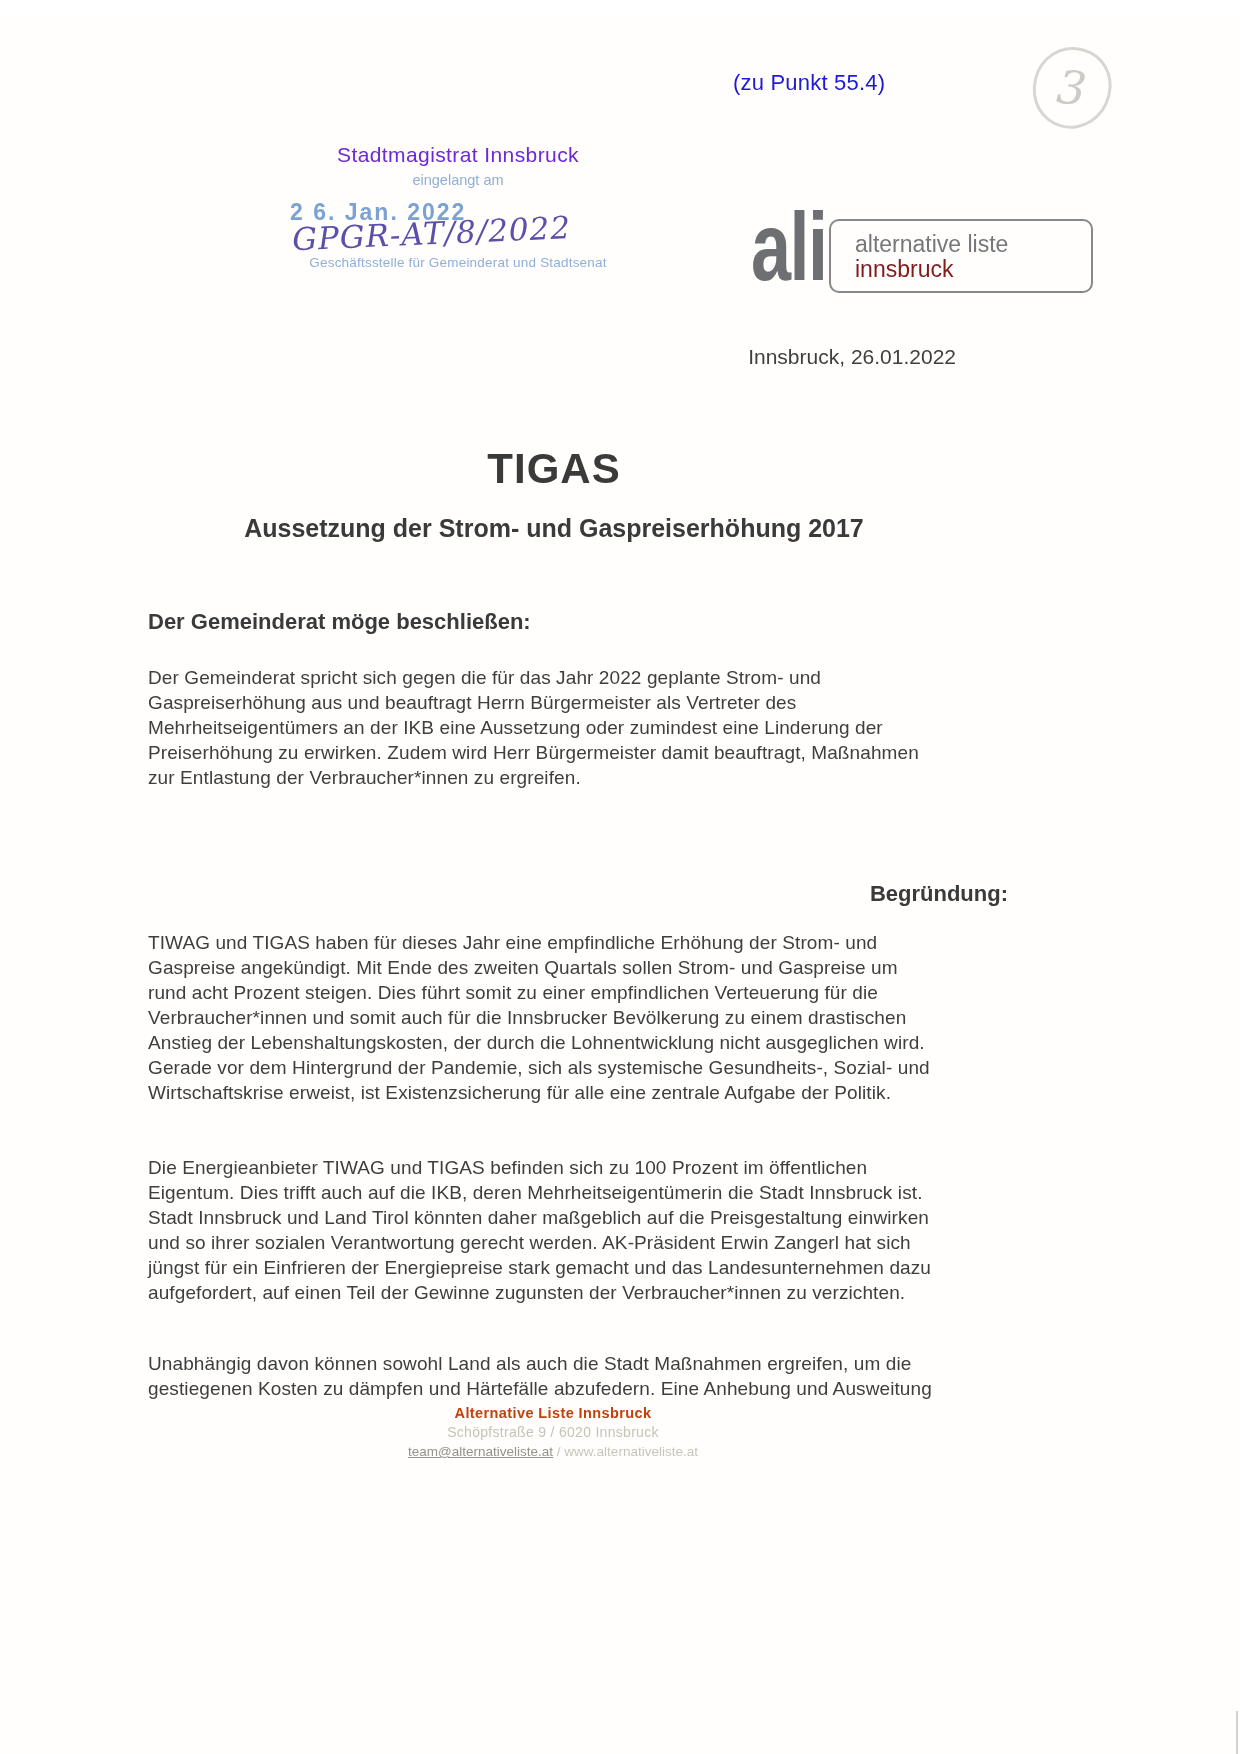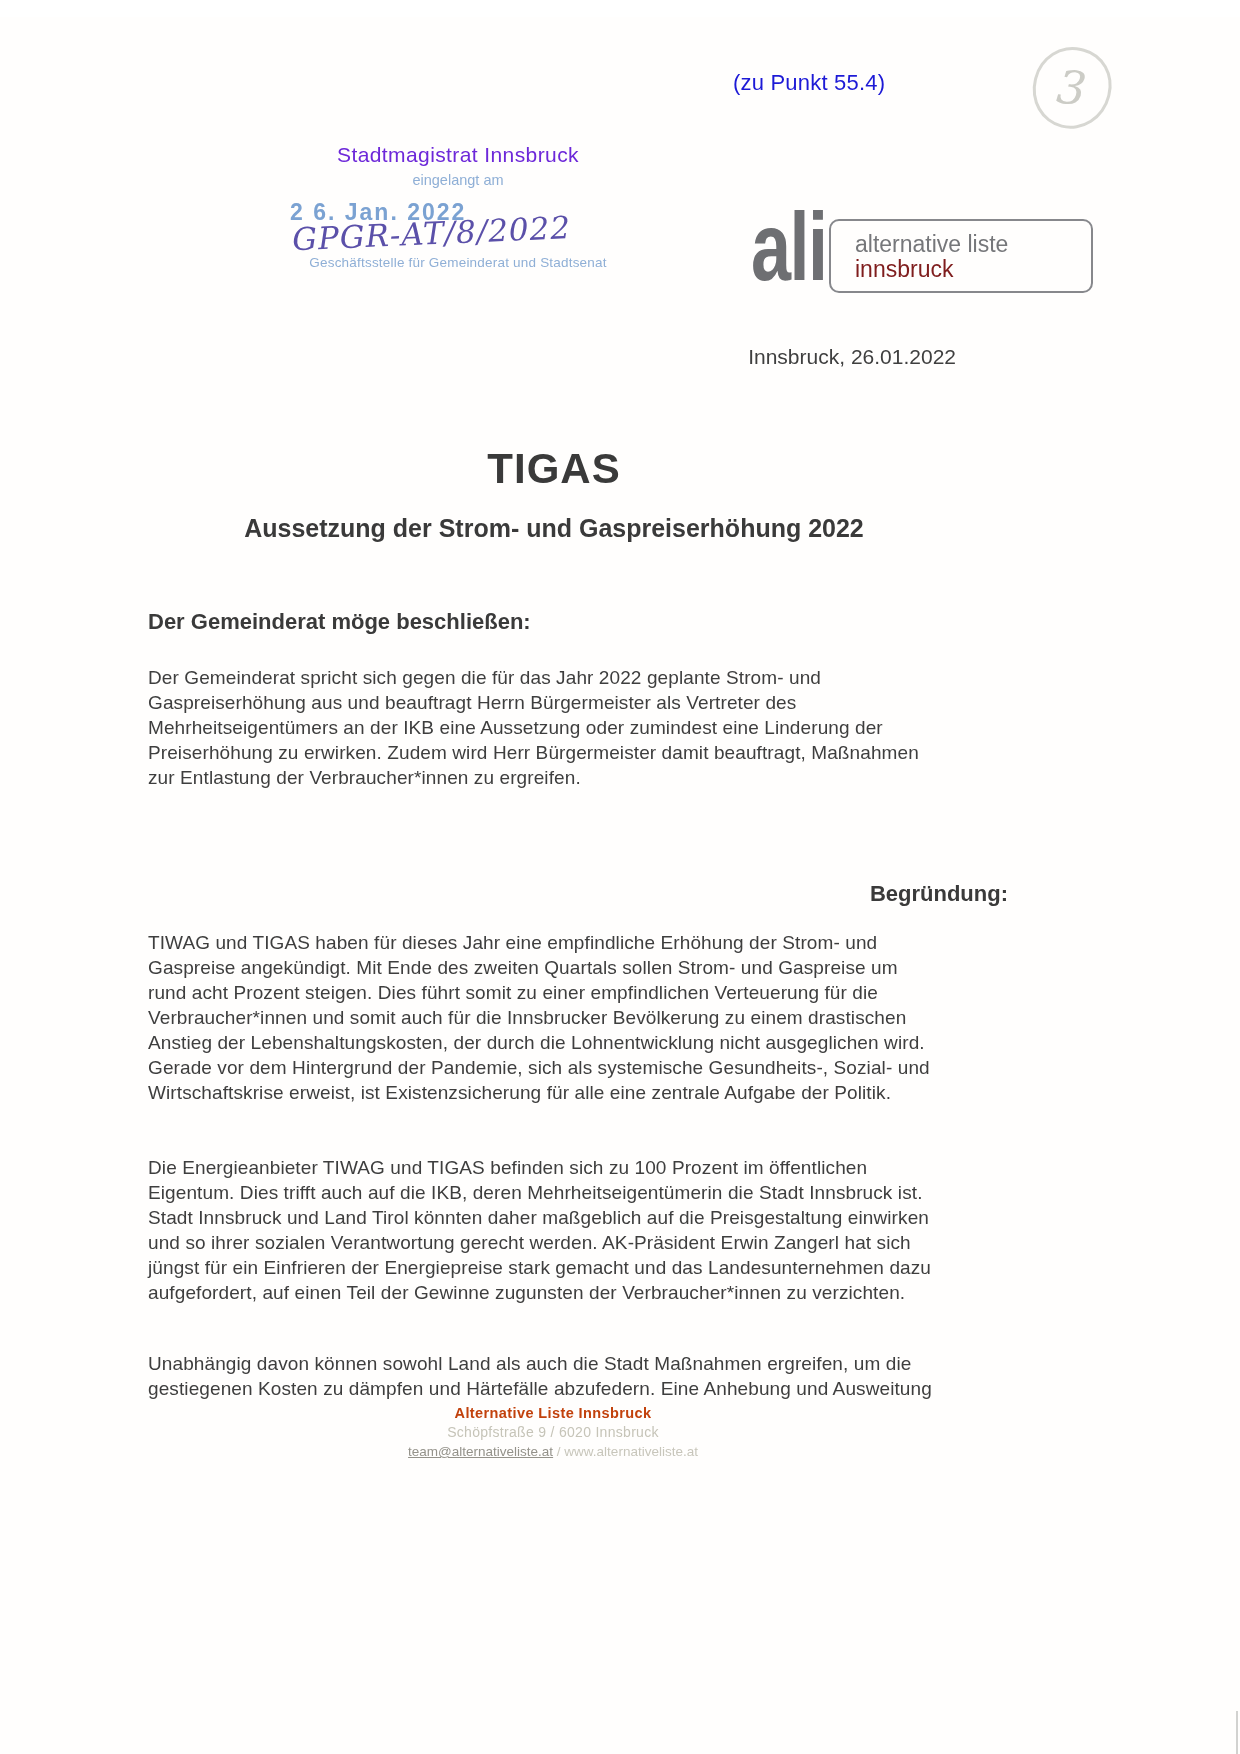--- a/index.html
+++ b/index.html
@@ -141,21 +141,21 @@
       <div class="l1">alternative liste</div>
       <div class="l2">innsbruck</div>
     </div>
     <div class="abbr">ali</div>
   </div>
 
   <div class="place-date">Innsbruck, 26.01.2022</div>
 
   <div class="doc-title">TIGAS</div>
 
-  <div class="doc-subtitle">Aussetzung der Strom- und Gaspreiserhöhung 2022</div>
+  <div class="doc-subtitle">Aussetzung der Strom- und Gaspreiserhöhung 2017</div>
 
   <div class="h-bold res-head">Der Gemeinderat möge beschließen:</div>
 
   <div class="para para1">Der Gemeinderat spricht sich gegen die für das Jahr 2022 geplante Strom- und
 Gaspreiserhöhung aus und beauftragt Herrn Bürgermeister als Vertreter des
 Mehrheitseigentümers an der IKB eine Aussetzung oder zumindest eine Linderung der
 Preiserhöhung zu erwirken. Zudem wird Herr Bürgermeister damit beauftragt, Maßnahmen
 zur Entlastung der Verbraucher*innen zu ergreifen.</div>
 
   <div class="h-bold just-head">Begründung:</div>

